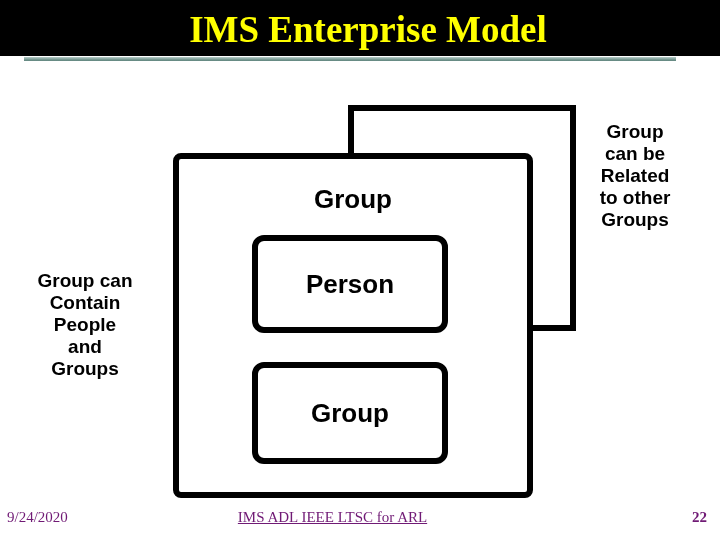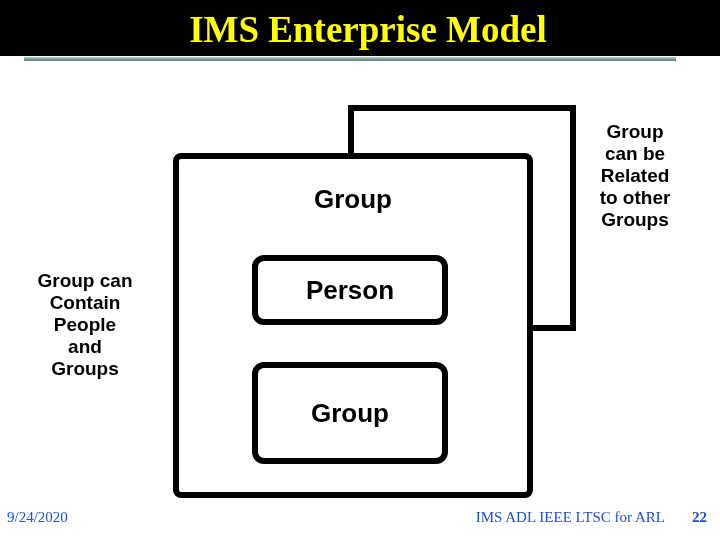--- a/index.html
+++ b/index.html
@@ -77,21 +77,21 @@
     border-radius: 12px;
     box-sizing: border-box;
     background: #ffffff;
     display: flex;
     align-items: center;
     justify-content: center;
     font-weight: bold;
     font-size: 26px;
     color: #000000;
   }
-  .person-box { top: 76px; height: 70px; margin-top: 20px; }
+  .person-box { top: 76px; height: 98px; }
   .inner-group-box { top: 203px; height: 102px; }
 
   .side-note {
     position: absolute;
     width: 124px;
     text-align: center;
     font-weight: bold;
     font-size: 19px;
     line-height: 22px;
     color: #000000;
@@ -101,25 +101,25 @@
   .left-note  { left: 23px;  top: 270px; text-align: center; }
   .right-note { left: 573px; top: 121px; }
 
   
   .footer-text {
     position: absolute;
     top: 508px;
     font-family: "Liberation Serif", serif;
     font-size: 15px;
     line-height: 18px;
-    color: #1d4ed8;
+    color: #701a75;
     white-space: nowrap;
   }
   .footer-date   { left: 7px; }
-  .footer-center { left: 0; width: 665px; text-align: right; }
+  .footer-center { left: 0; width: 665px; text-align: center; text-decoration: underline; }
   .footer-page   { right: 13px; font-weight: bold; }
 </style>
 </head>
 <body>
 
 <div class="slide">
 
   <header class="title-bar">
     <h1 class="slide-title">IMS Enterprise Model</h1>
   </header>

